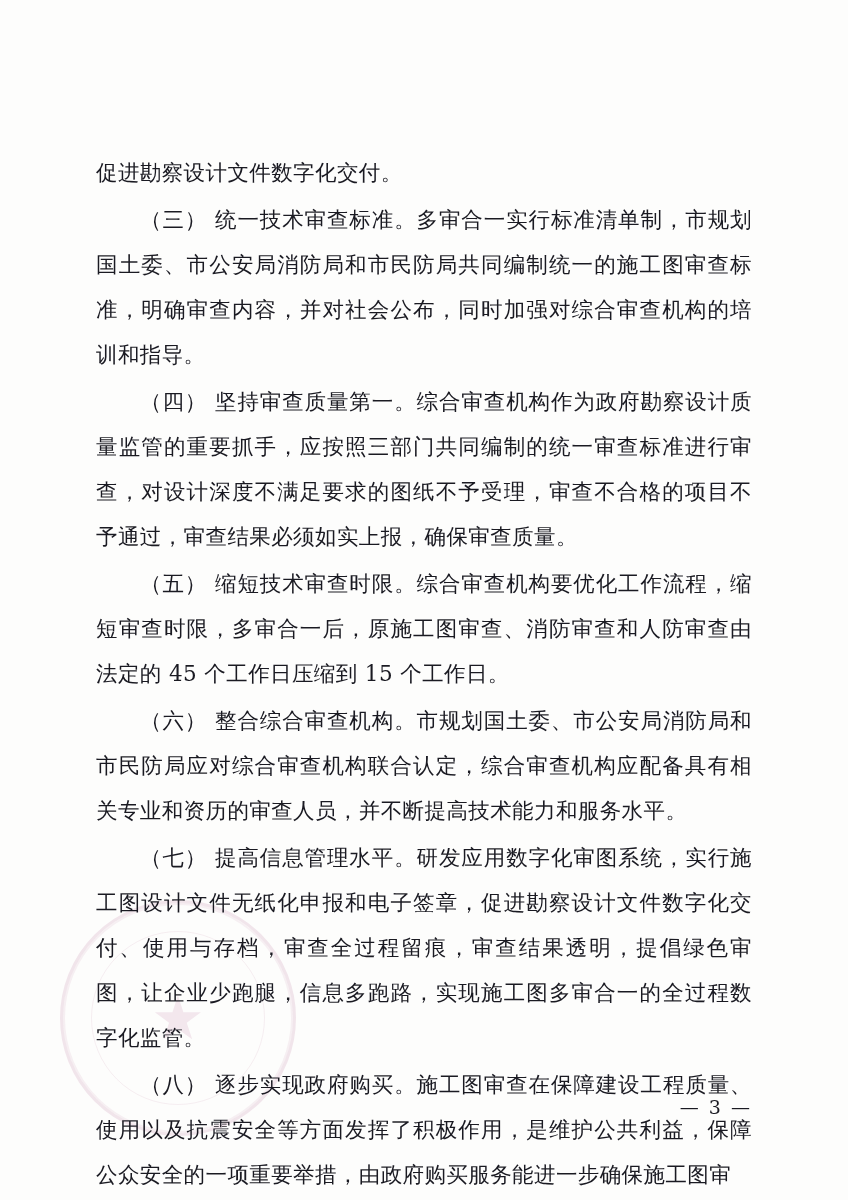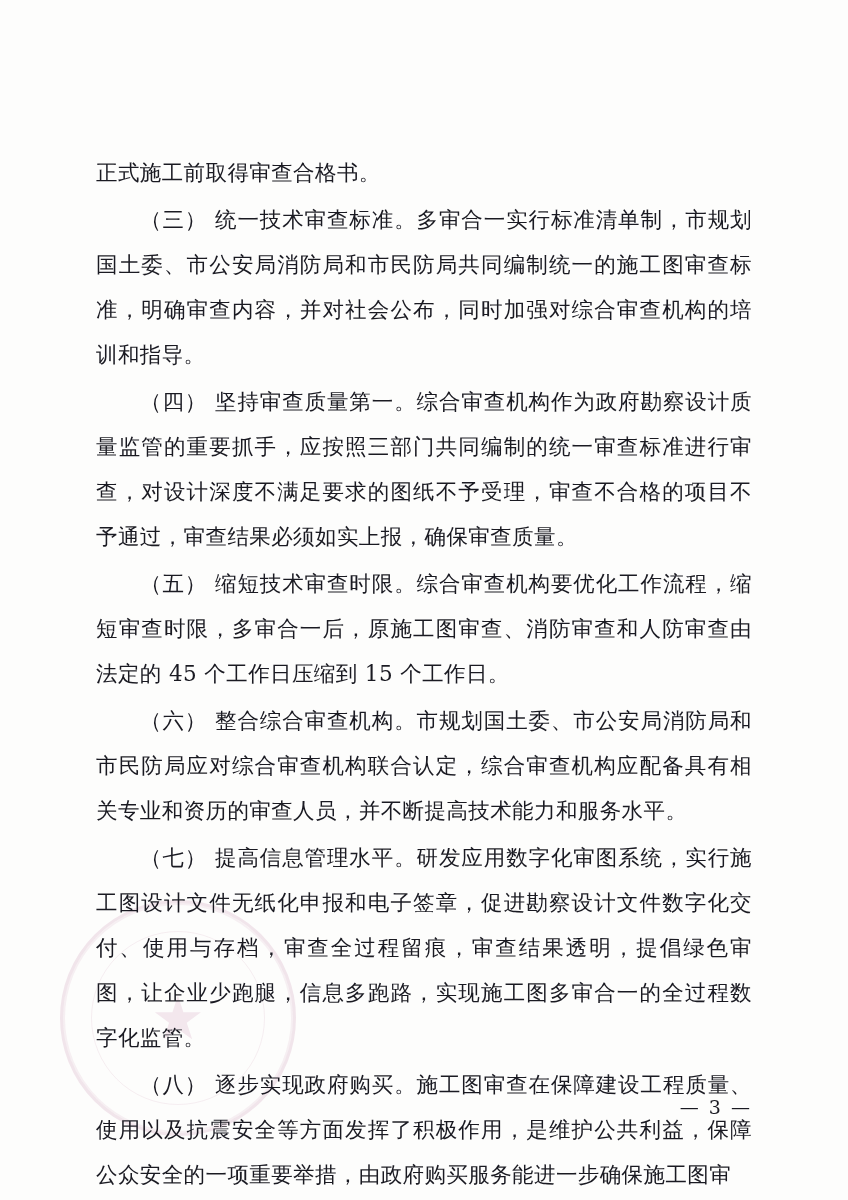--- a/index.html
+++ b/index.html
@@ -84,21 +84,21 @@
 </head>
 <body>
 
 <div class="page">
 
   <div class="seal">
     <span class="seal-star">★</span>
   </div>
 
   <div class="content">
-    <p class="para">正式施工前取得审查合格书。</p>
+    <p class="para">促进勘察设计文件数字化交付。</p>
     <p class="para indent">（三） 统一技术审查标准。多审合一实行标准清单制，市规划国土委、市公安局消防局和市民防局共同编制统一的施工图审查标准，明确审查内容，并对社会公布，同时加强对综合审查机构的培训和指导。</p>
     <p class="para indent">（四） 坚持审查质量第一。综合审查机构作为政府勘察设计质量监管的重要抓手，应按照三部门共同编制的统一审查标准进行审查，对设计深度不满足要求的图纸不予受理，审查不合格的项目不予通过，审查结果必须如实上报，确保审查质量。</p>
     <p class="para indent">（五） 缩短技术审查时限。综合审查机构要优化工作流程，缩短审查时限，多审合一后，原施工图审查、消防审查和人防审查由法定的 45 个工作日压缩到 15 个工作日。</p>
     <p class="para indent">（六） 整合综合审查机构。市规划国土委、市公安局消防局和市民防局应对综合审查机构联合认定，综合审查机构应配备具有相关专业和资历的审查人员，并不断提高技术能力和服务水平。</p>
     <p class="para indent">（七） 提高信息管理水平。研发应用数字化审图系统，实行施工图设计文件无纸化申报和电子签章，促进勘察设计文件数字化交付、使用与存档，审查全过程留痕，审查结果透明，提倡绿色审图，让企业少跑腿，信息多跑路，实现施工图多审合一的全过程数字化监管。</p>
     <p class="para indent">（八） 逐步实现政府购买。施工图审查在保障建设工程质量、使用以及抗震安全等方面发挥了积极作用，是维护公共利益，保障公众安全的一项重要举措，由政府购买服务能进一步确保施工图审</p>
   </div>
 
   <div class="page-number">— 3 —</div>
 

